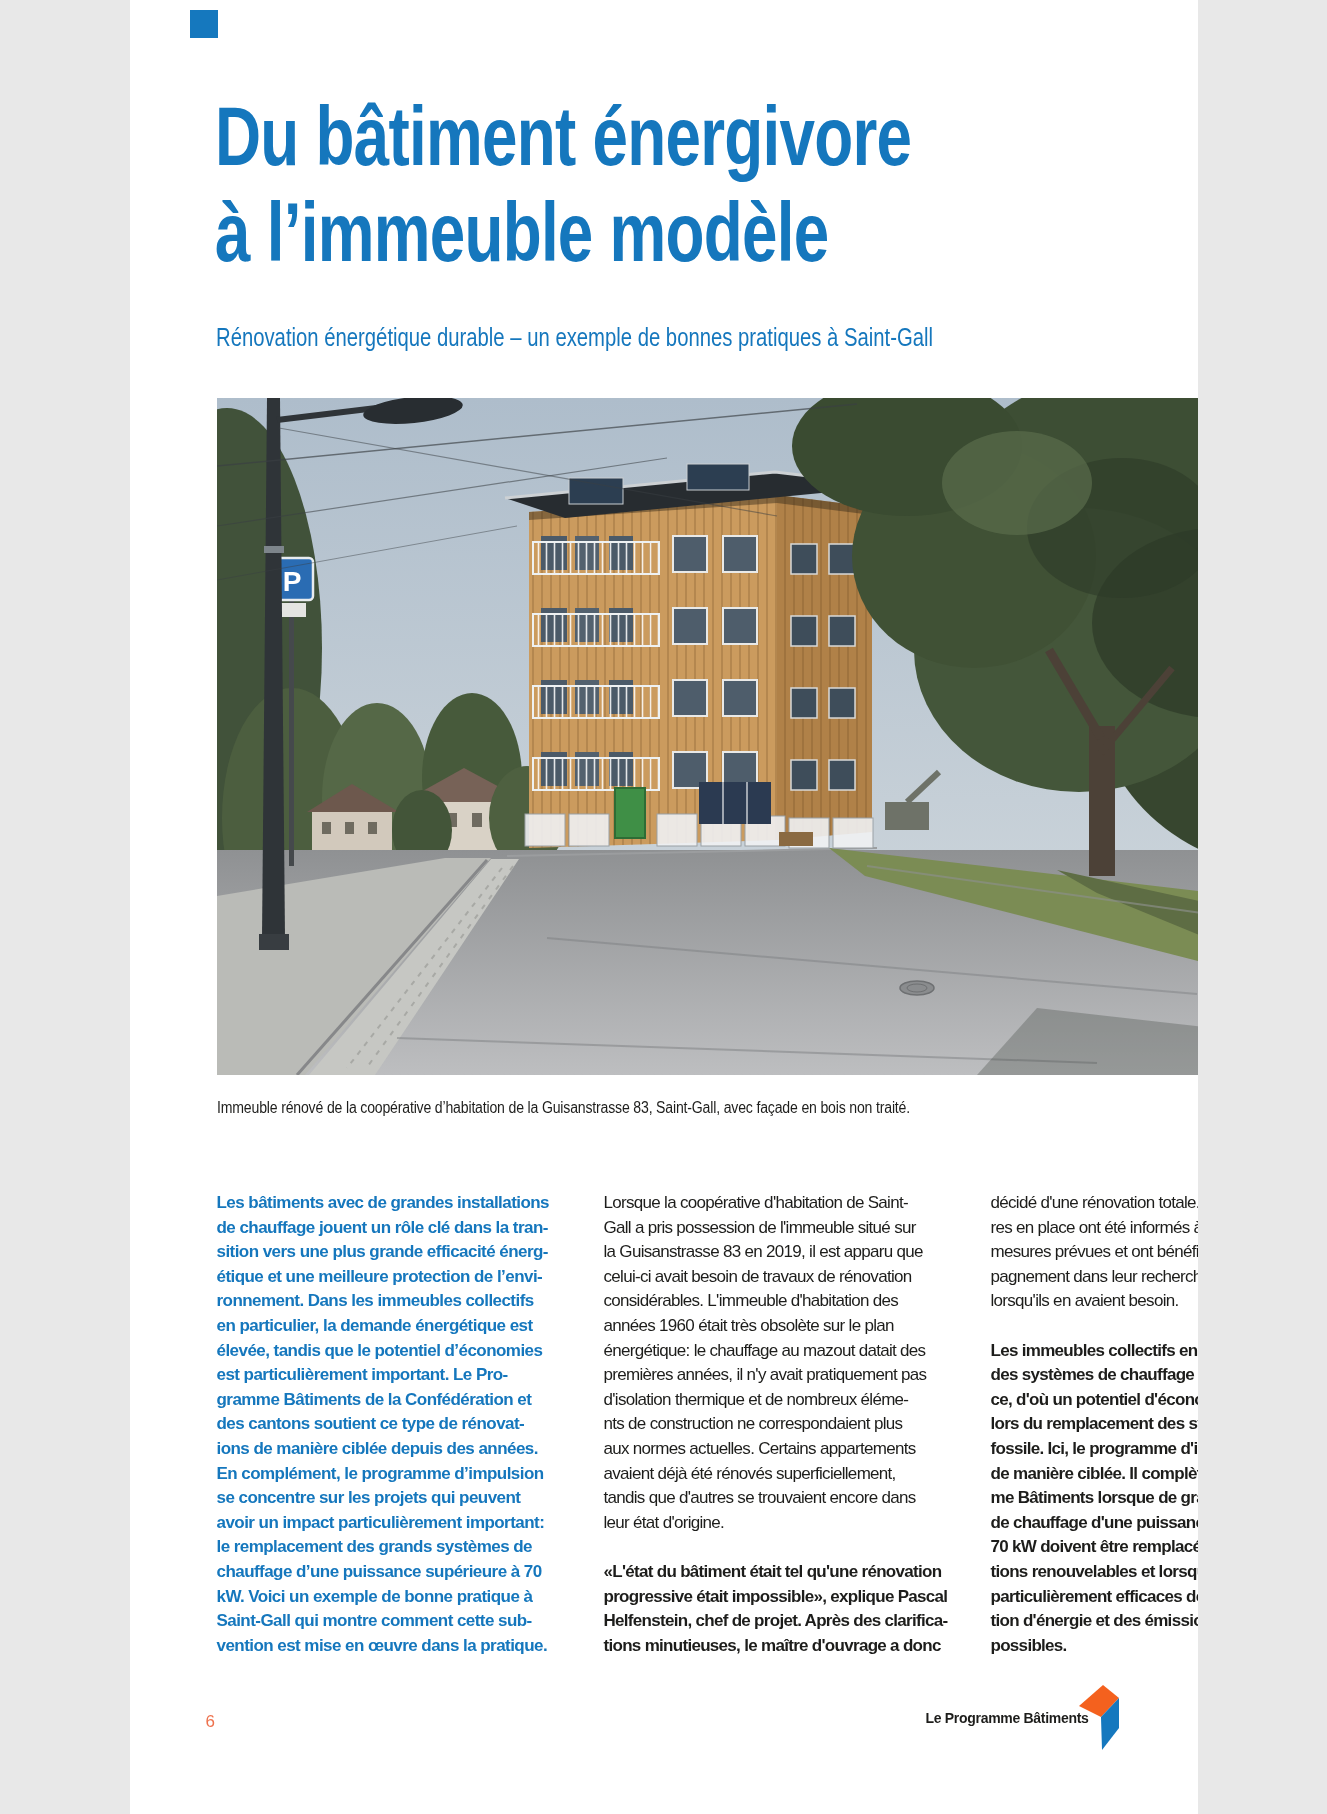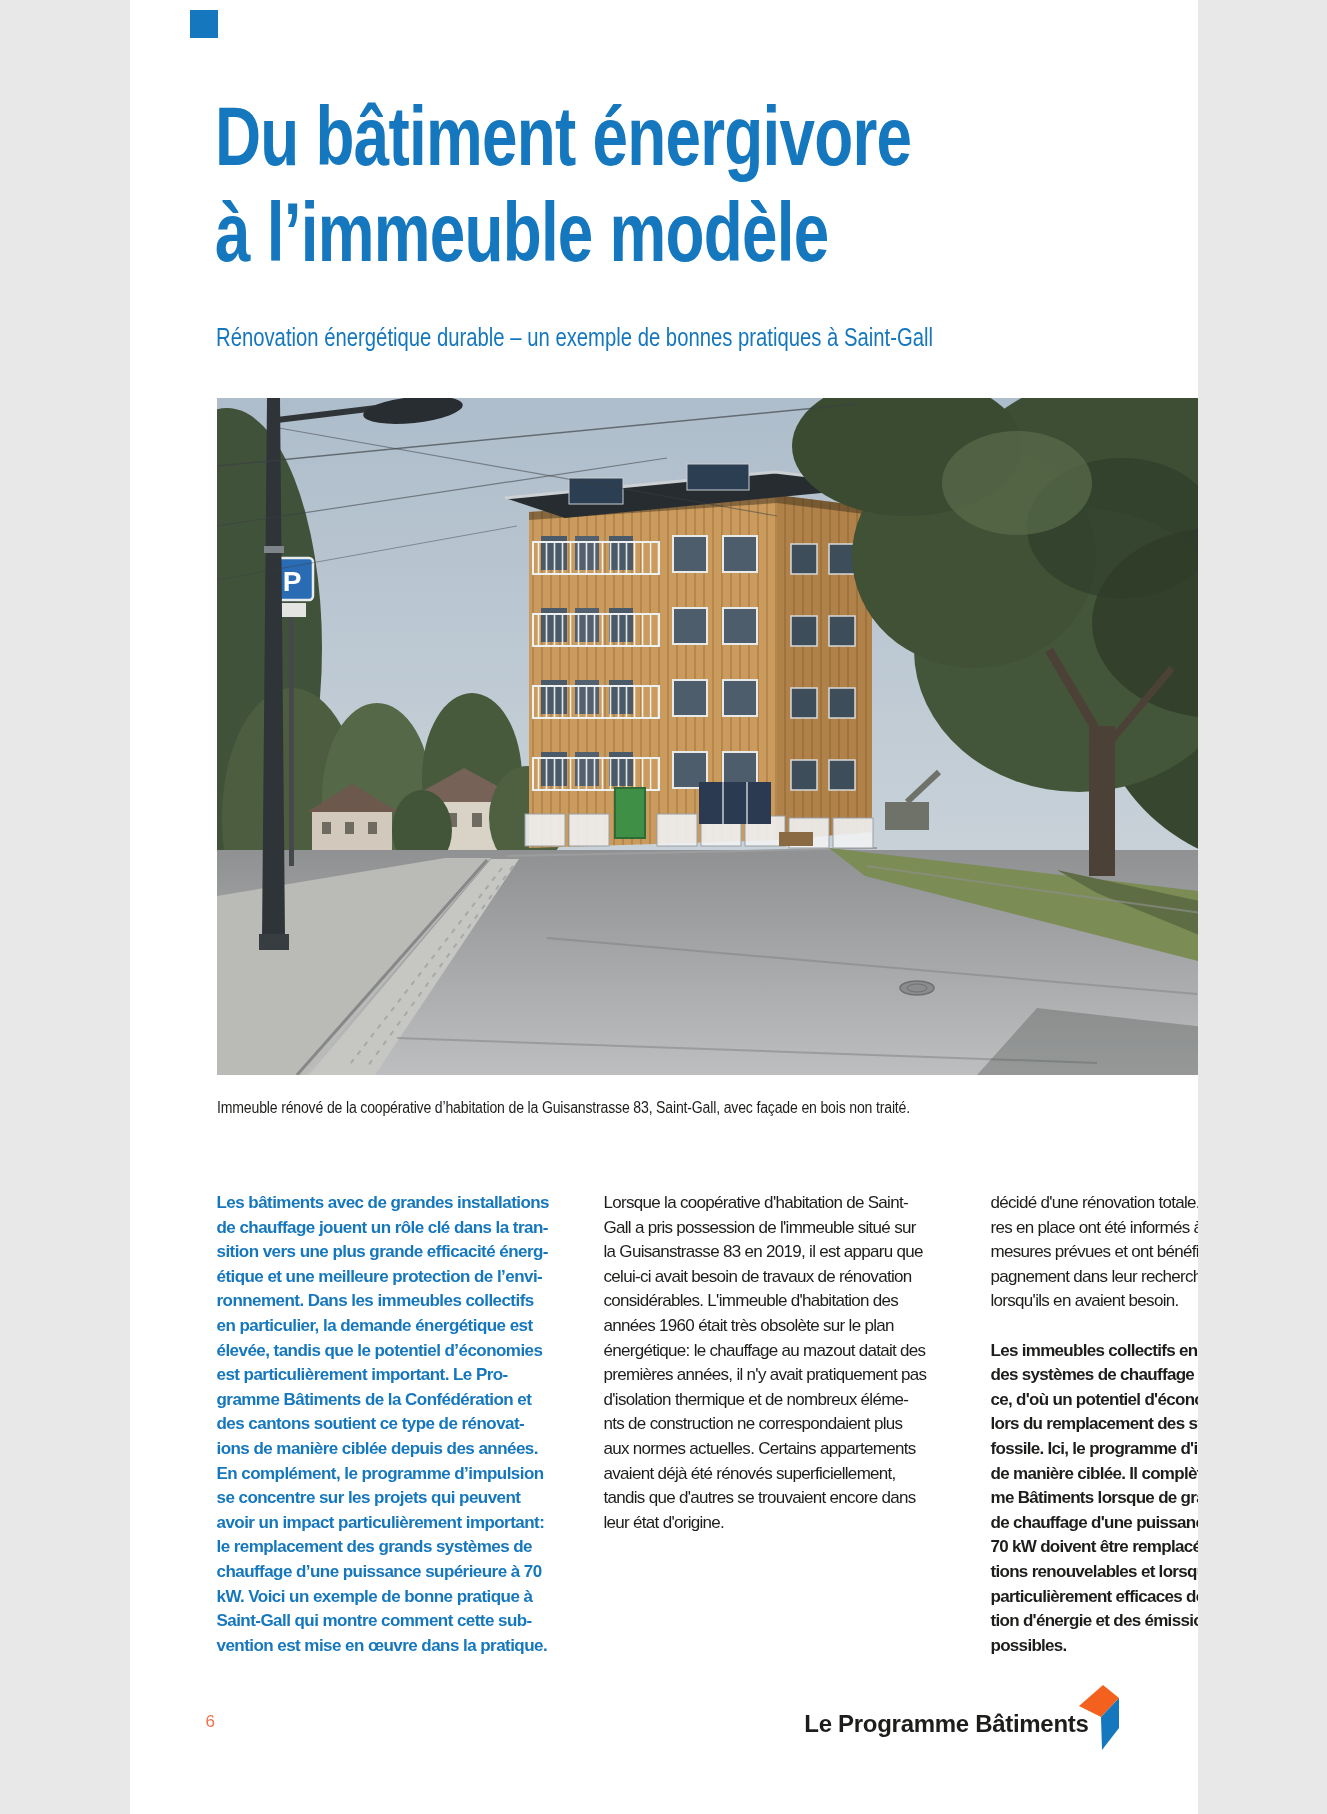--- a/index.html
+++ b/index.html
@@ -33,21 +33,21 @@
   .col{width:371px;flex:0 0 371px;}
   .col p{margin:0;font-size:17px;line-height:24.6px;letter-spacing:-0.7px;white-space:pre;}
   .col p + p{margin-top:24.6px;font-weight:bold;}
   .col-lead p{font-weight:700;color:#1577bd;letter-spacing:-0.55px;}
   .page-number{
     position:absolute;left:76px;top:1712px;margin:0;
     font-size:17px;color:#ee724e;font-weight:400;
   }
   .footer-logo-text{
     position:absolute;right:109px;top:1710px;margin:0;
-    font-size:24px;font-weight:700;color:#1d1d1b;letter-spacing:-0.3px;white-space:pre;
+    font-size:14px;font-weight:700;color:#1d1d1b;letter-spacing:-0.3px;white-space:pre;
   }
   .footer-logo-icon{position:absolute;right:79px;top:1684px;width:40px;height:66px;}
 </style>
 </head>
 <body>
 
 <div class="page">
 
   <div class="corner-marker"></div>
 
@@ -257,20 +257,24 @@
 considérables. L'immeuble d'habitation des
 années 1960 était très obsolète sur le plan
 énergétique: le chauffage au mazout datait des
 premières années, il n'y avait pratiquement pas
 d'isolation thermique et de nombreux éléme-
 nts de construction ne correspondaient plus
 aux normes actuelles. Certains appartements
 avaient déjà été rénovés superficiellement,
 tandis que d'autres se trouvaient encore dans
 leur état d'origine.</p>
+      <p>«L'état du bâtiment était tel qu'une rénovation
+progressive était impossible», explique Pascal
+Helfenstein, chef de projet. Après des clarifica-
+tions minutieuses, le maître d'ouvrage a donc</p>
     </div>
     <div class="col">
       <p>décidé d'une rénovation totale. Les locatai-
 res en place ont été informés à l'avance des
 mesures prévues et ont bénéficié d'un accom-
 pagnement dans leur recherche d'un logement
 lorsqu'ils en avaient besoin.</p>
       <p>Les immeubles collectifs en particulier utilisent
 des systèmes de chauffage à haute puissan-
 ce, d'où un potentiel d'économies important

